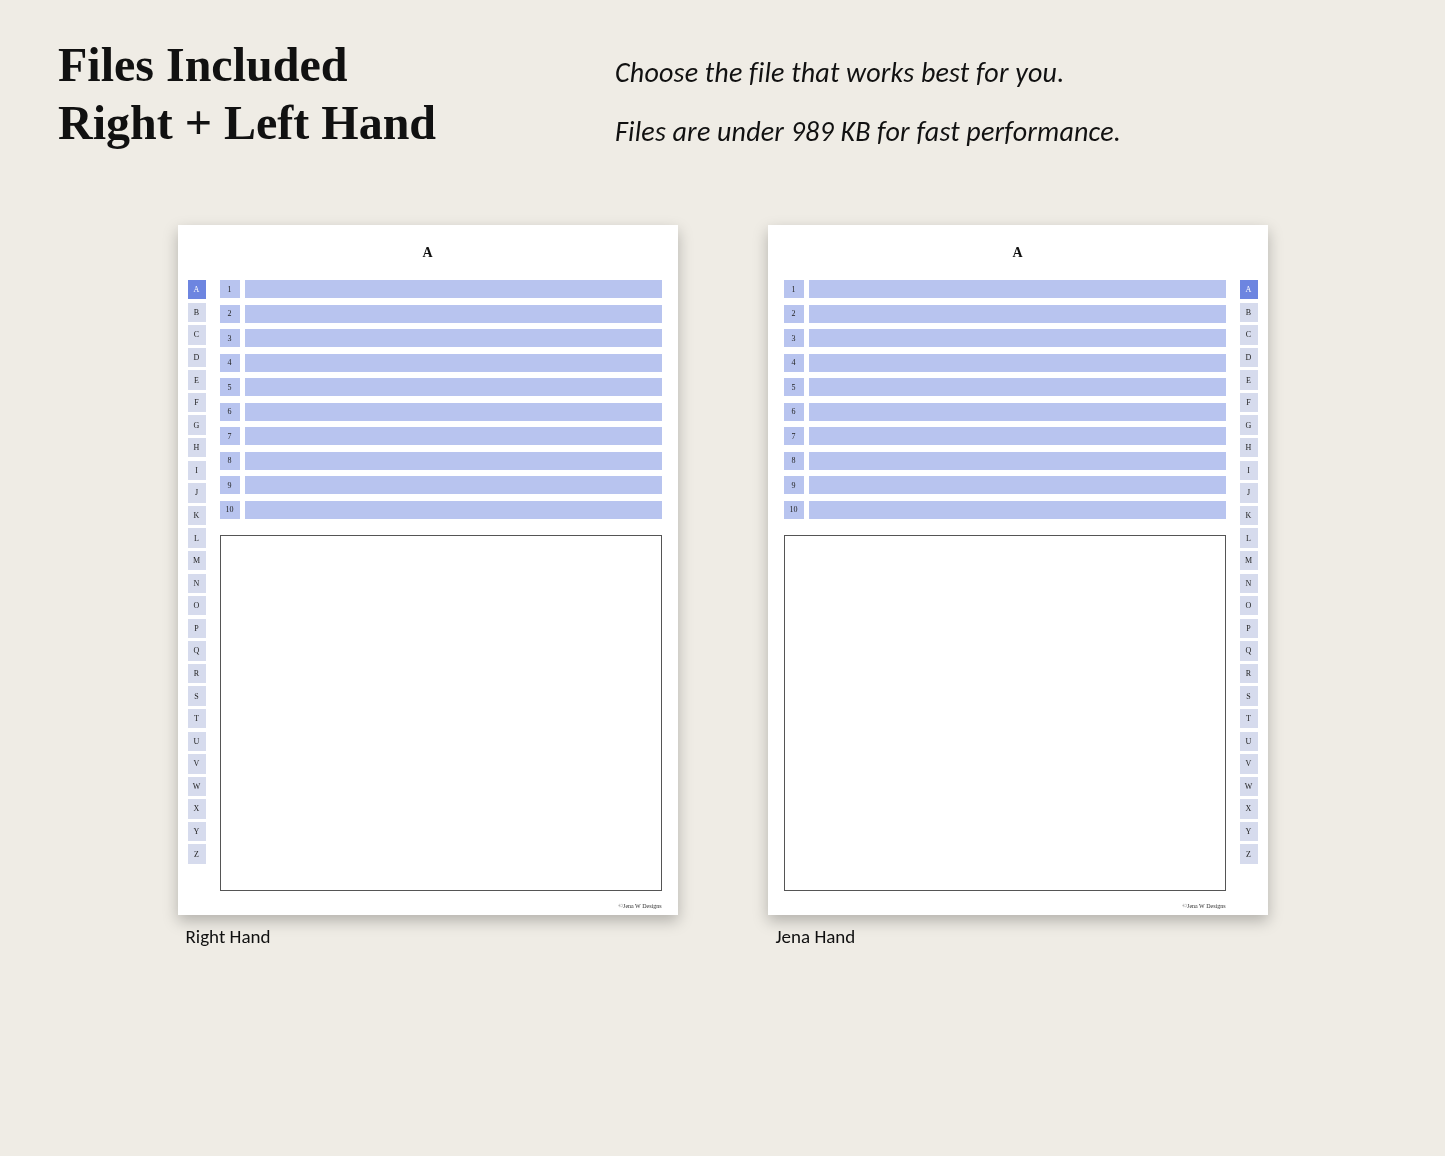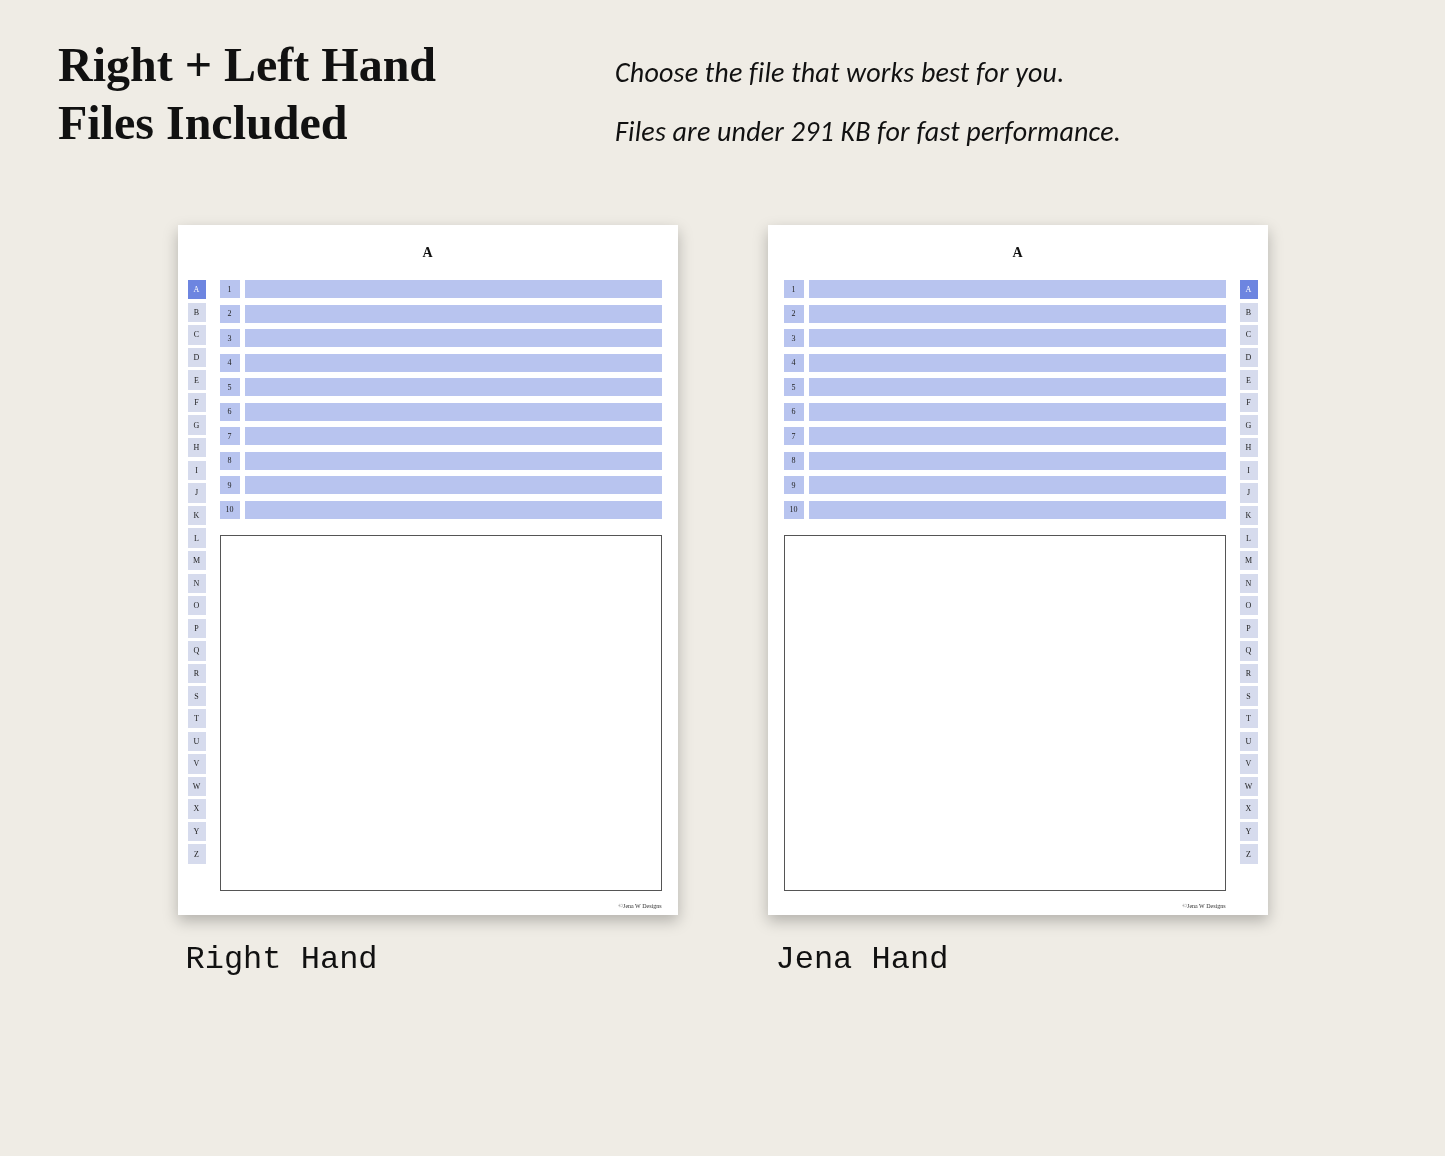--- a/index.html
+++ b/index.html
@@ -44,25 +44,24 @@
   .page-wrap { display: flex; flex-direction: column; }
   .page {
     width: 500px;
     height: 690px;
     background: #ffffff;
     box-shadow: 0 6px 14px rgba(0,0,0,0.25);
     position: relative;
     padding: 14px 16px 18px 16px;
   }
   .caption {
-    font-size: 32px;
+    font-size: 19px;
     color: #111;
-    margin-top: 26px;
+    margin-top: 10px;
     margin-left: 8px;
-    font-family: Liberation Mono, monospace;
   }
 
   .page-title {
     text-align: center;
     font-family: Georgia, "Times New Roman", serif;
     font-weight: 700;
     font-size: 14px;
     margin-top: 6px;
     margin-bottom: 12px;
   }
@@ -138,27 +137,27 @@
     color: #333;
     font-family: Georgia, serif;
   }
   .page.right-hand .footer-credit { right: 16px; }
   .page.left-hand  .footer-credit { right: 42px; }
 </style>
 </head>
 <body>
 
 <div class="heading">
+  <div>Files Included</div>
   <div>Right + Left Hand</div>
-  <div>Files Included</div>
 </div>
 
 <div class="subtext">
   <div>Choose the file that works best for you.</div>
-  <div>Files are under 291 KB for fast performance.</div>
+  <div>Files are under 989 KB for fast performance.</div>
 </div>
 
 <div class="pages-row">
 
   <div class="page-wrap">
     <div class="page right-hand">
       <div class="page-title">A</div>
       <div class="tabs left">
           <div class="tab active">A</div>
           <div class="tab">B</div>

